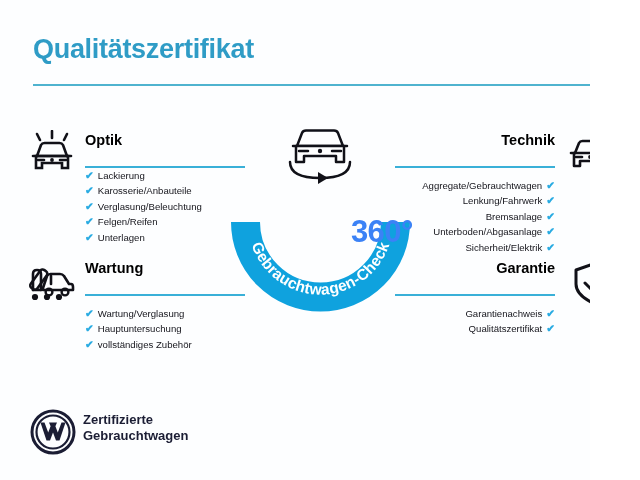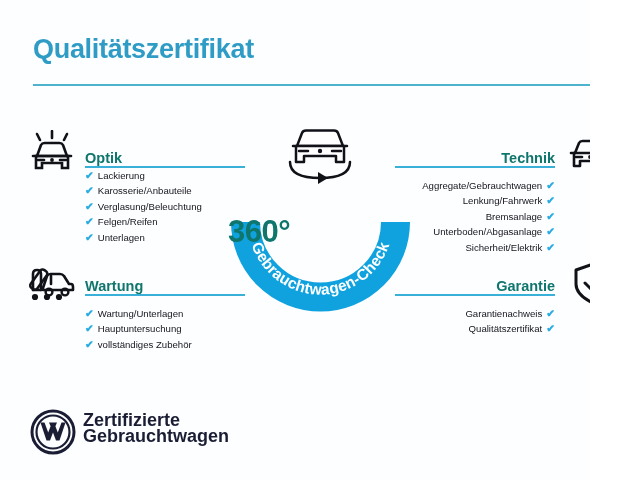--- a/index.html
+++ b/index.html
@@ -41,24 +41,24 @@
   
   .section {
     position: absolute;
   }
   .sec-head {
     position: relative;
     height: 26px;
   }
   .sec-title {
     position: absolute;
-    bottom: 2px;
+    bottom: 20px;
     font-size: 14.5px;
     font-weight: bold;
-    color: #0f766e;
+    color: #000000;
     white-space: nowrap;
   }
   .sec-rule {
     position: absolute;
     height: 2px;
     background: #39b0d8;
   }
   .sec-list {
     margin: 0;
     padding: 0;
@@ -111,34 +111,34 @@
     left: 228px;
     top: 118px;
     width: 185px;
     height: 195px;
   }
   #badge-360 {
     position: absolute;
     left: 0;
     top: 96px;
     width: 185px;
-    text-align: left;
+    text-align: right;
     font-size: 31px;
     font-weight: bold;
-    color: #0f766e;
+    color: #3b82f6;
     letter-spacing: -0.5px;
   }
 
   
   #footer-logo { position: absolute; left: 30px; top: 409px; }
   #footer-text {
     position: absolute;
     left: 83px;
     top: 412px;
-    font-size: 18px;
+    font-size: 13px;
     font-weight: bold;
     line-height: 16px;
     color: #1b1d34;
     white-space: nowrap;
   }
 </style>
 </head>
 <body>
 
 <div id="page">
@@ -216,21 +216,21 @@
       <li><span class="chk">✔</span><span>Unterlagen</span></li>
     </ul>
   </div>
 
   <div class="section left" id="section-wartung">
     <div class="sec-head">
       <div class="sec-title">Wartung</div>
       <div class="sec-rule"></div>
     </div>
     <ul class="sec-list">
-      <li><span class="chk">✔</span><span>Wartung/Unterlagen</span></li>
+      <li><span class="chk">✔</span><span>Wartung/Verglasung</span></li>
       <li><span class="chk">✔</span><span>Hauptuntersuchung</span></li>
       <li><span class="chk">✔</span><span>vollständiges Zubehör</span></li>
     </ul>
   </div>
 
   <div class="section right" id="section-technik">
     <div class="sec-head">
       <div class="sec-title">Technik</div>
       <div class="sec-rule"></div>
     </div>

